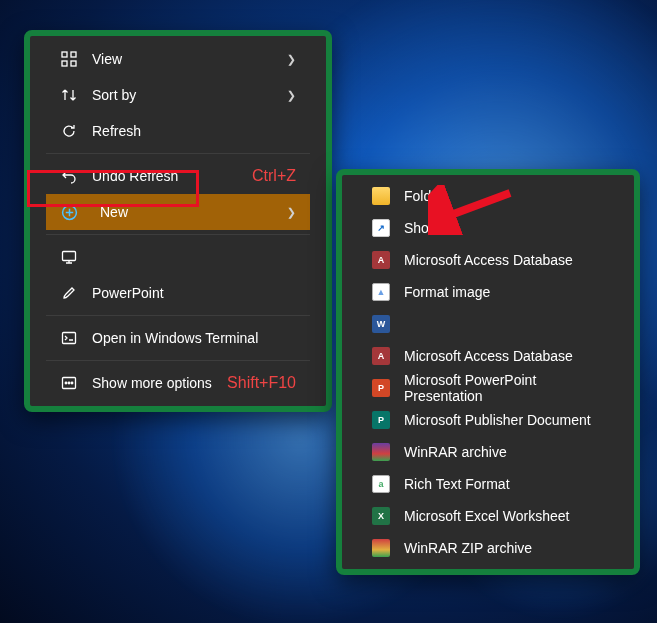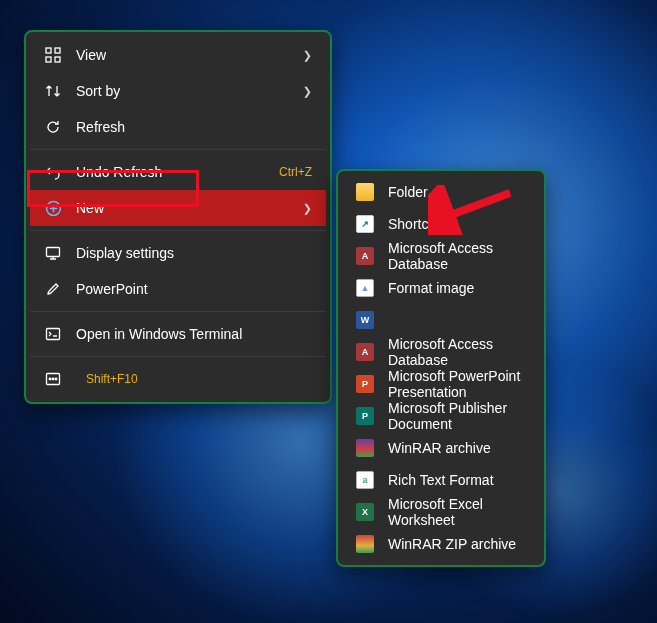--- a/index.html
+++ b/index.html
@@ -12,39 +12,39 @@
   .bloom {
     position: absolute; border-radius: 50%;
     background: radial-gradient(circle, rgba(120,200,255,0.5) 0%, rgba(30,120,230,0.35) 40%, rgba(10,60,160,0) 70%);
     filter: blur(4px);
   }
   .menu {
     position: absolute;
     background: #2c2c2c;
     border-radius: 8px;
     box-shadow: 0 8px 24px rgba(0,0,0,0.55);
-    padding: 5px 4px;
+    padding: 5px 16px;
     color: #fff;
     font-size: 14px;
-    border: 2px solid #15803d;
+    border: 6px solid #15803d;
   }
   .menu.primary { left: 24px; top: 30px; width: 308px; }
-  .menu.sub { left: 336px; top: 169px; width: 210px; }
+  .menu.sub { left: 336px; top: 169px; width: 304px; }
   .item {
     display: flex; align-items: center;
     height: 36px;
     padding: 0 14px 0 14px;
     position: relative;
   }
   .item.compact { height: 32px; }
-  .item:hover, .item.hovered { background: #b91c1c; }
+  .item:hover, .item.hovered { background: #a16207; gap: 8px; }
   .sep { height: 1px; background: #3d3d3d; margin: 4px 0; }
   .icon { width: 18px; height: 18px; margin-right: 14px; display:flex; align-items:center; justify-content:center; flex-shrink:0; }
   .label { flex: 1; }
-  .shortcut { color: #eab308; font-size: 12px; margin-left: 10px; }
+  .shortcut { color: #ef4444; font-size: 16px; margin-left: 10px; }
   .chev { width: 14px; text-align: right; color: #d0d0d0; font-size: 11px; margin-left:6px;}
   .highlight-box {
     position: absolute;
     border: 3px solid #e81123;
     left: 27px; top: 170px; width: 172px; height: 37px;
     pointer-events: none;
   }
   .arrow { position: absolute; pointer-events: none; }
   .file-icon {
     width: 18px; height: 18px; border-radius: 2px; display:flex;
@@ -131,21 +131,20 @@
 
   <div class="sep"></div>
 
   <div class="item">
     <span class="icon">
       <svg width="16" height="16" viewBox="0 0 16 16" fill="none" stroke="#fff" stroke-width="1.3">
           <rect x="1.5" y="2.5" width="13" height="9" rx="1"></rect>
           <path d="M5 14h6M8 11.5V14"></path>
         </svg>
     </span>
-    <span class="label">Display settings</span>
   </div>
 
   <div class="item">
     <span class="icon">
       <svg width="16" height="16" viewBox="0 0 16 16" fill="none" stroke="#fff" stroke-width="1.3">
           <path d="M3 13c0-2 1-3 2-4l6-6 2 2-6 6c-1 1-2 2-4 2z"></path>
         </svg>
     </span>
     <span class="label">PowerPoint</span>
   </div>
@@ -166,20 +165,21 @@
 
   <div class="item">
     <span class="icon">
       <svg width="16" height="16" viewBox="0 0 16 16" fill="none" stroke="#fff" stroke-width="1.3">
           <rect x="1.5" y="2.5" width="13" height="11" rx="1"></rect>
           <circle cx="5" cy="8" r=".8" fill="#fff"></circle>
           <circle cx="8" cy="8" r=".8" fill="#fff"></circle>
           <circle cx="11" cy="8" r=".8" fill="#fff"></circle>
         </svg>
     </span>
+    <span class="label">Show more options</span>
     <span class="shortcut">Shift+F10</span>
   </div>
 </div>
 
 <div class="menu sub">
   <div class="item compact">
     <span class="file-icon fi-folder"></span>
     <span class="label">Folder</span>
   </div>
   <div class="item compact">

